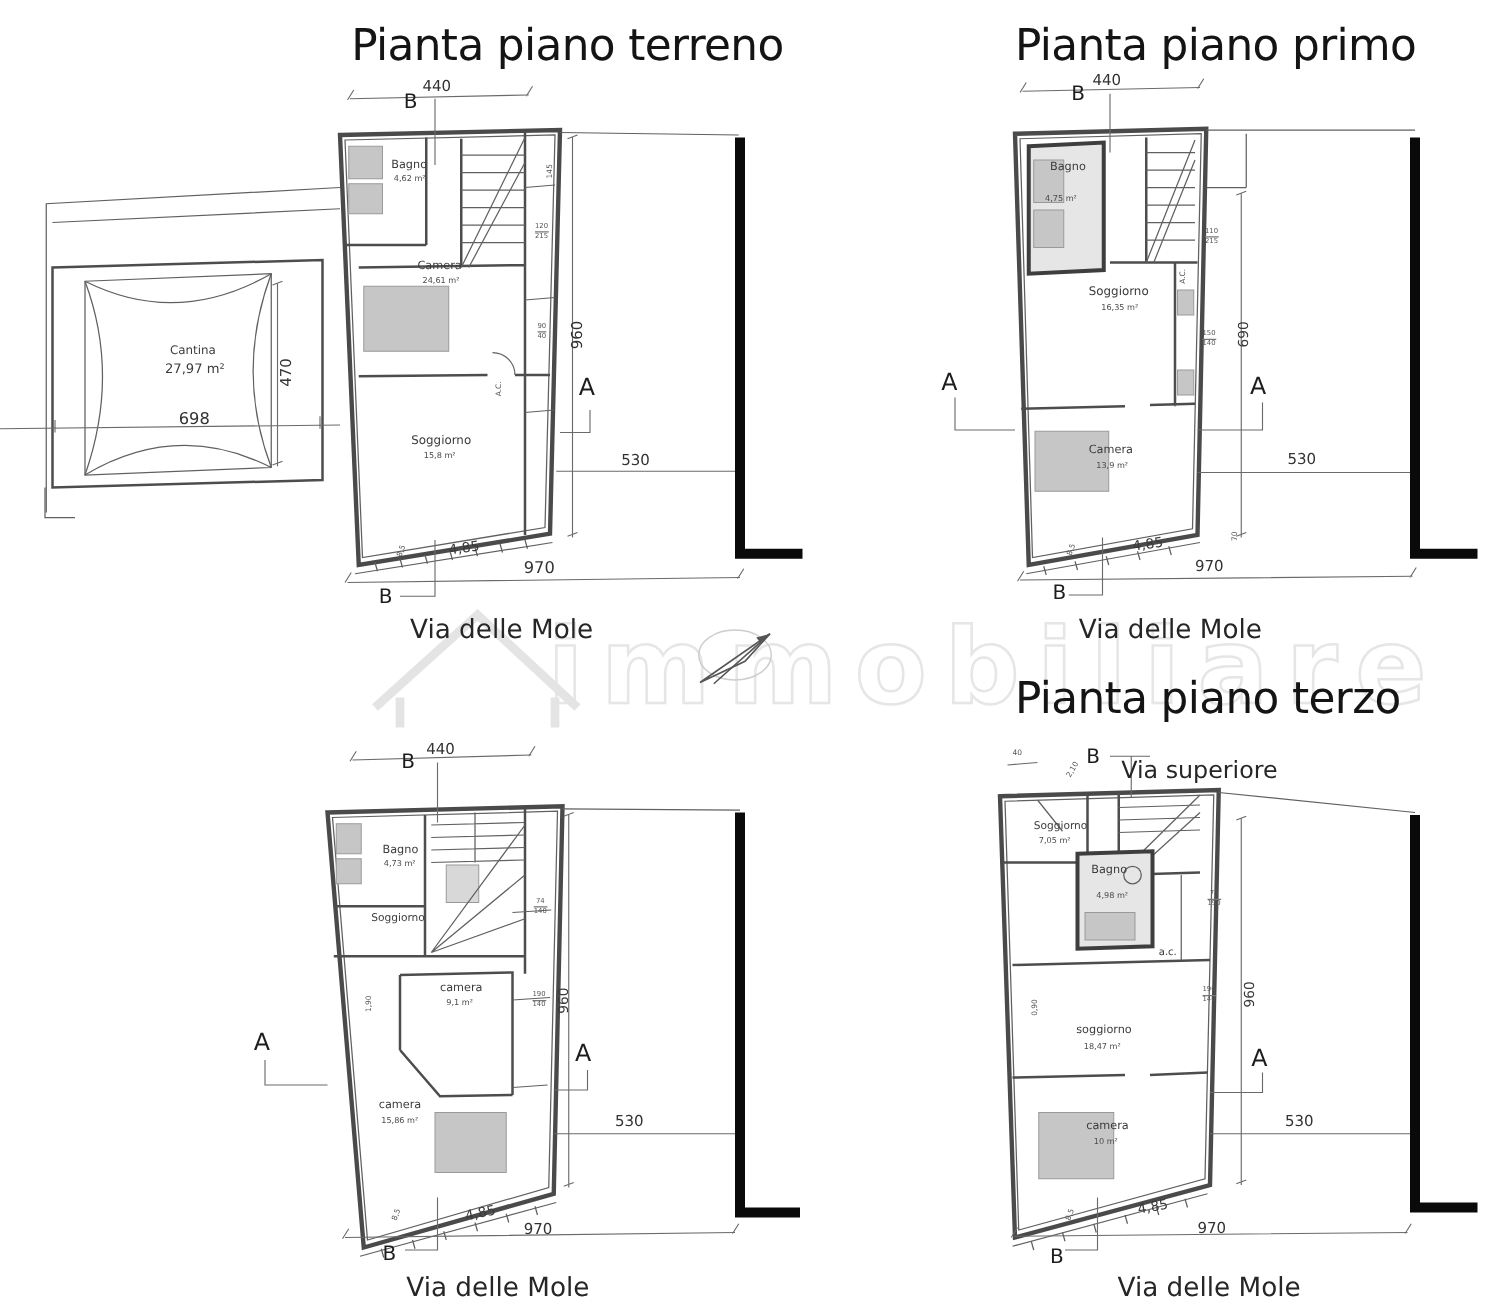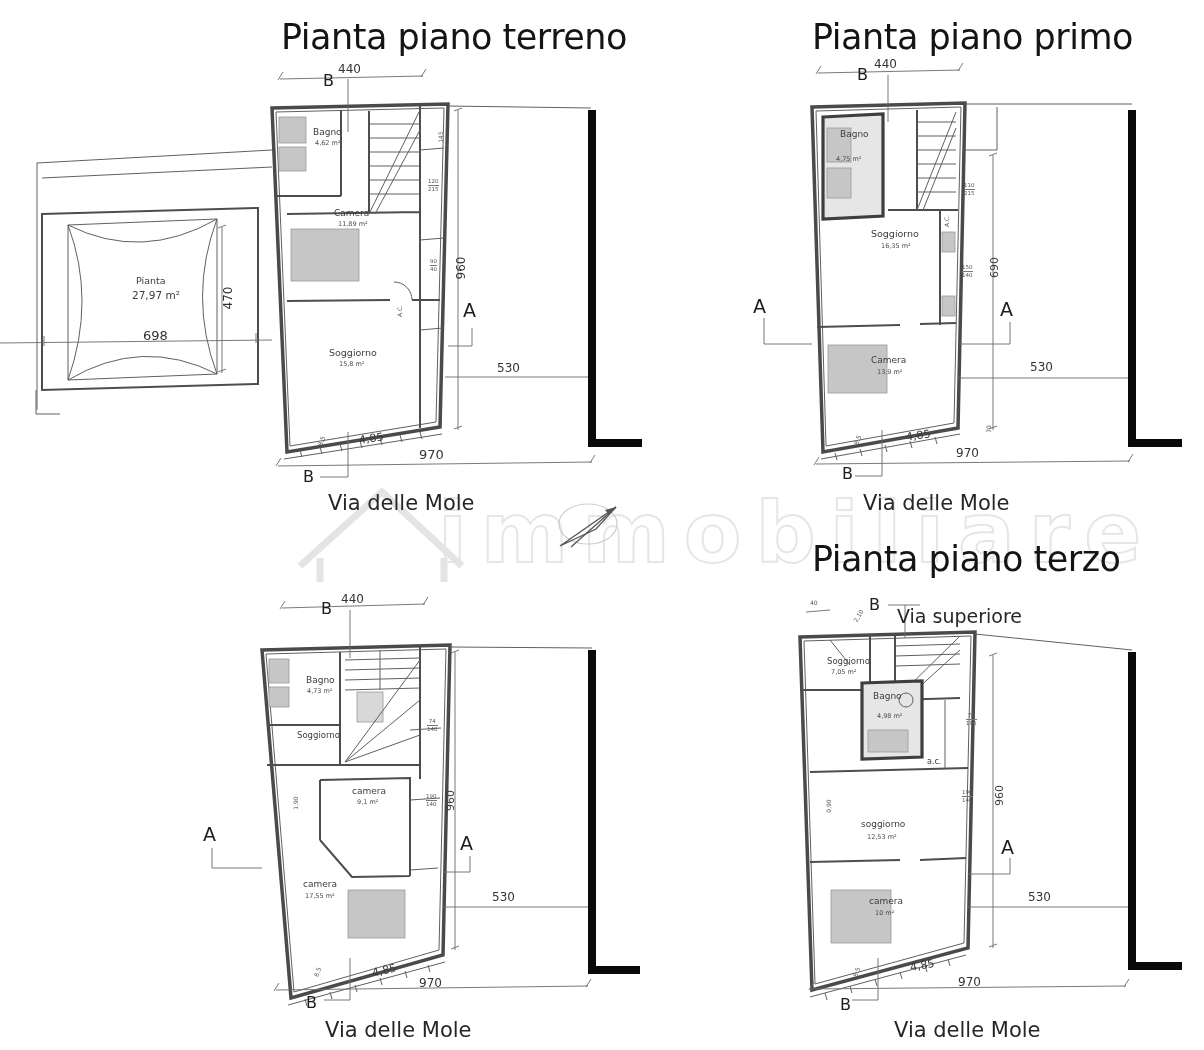--- a/index.html
+++ b/index.html
@@ -165,24 +165,24 @@
       <path class="blk" d="M1132,652 L1132,966 L1182,966"></path>
     </g>
   </svg>
 
   <div class="lbl title" style="left:281px;top:20px">Pianta piano terreno</div>
   <div class="lbl d12" style="left:338px;top:63px">440</div>
   <div class="lbl mk" style="left:323px;top:73px">B</div>
   <div class="lbl room" style="left:313px;top:128px">Bagno</div>
   <div class="lbl area" style="left:315px;top:140px">4,62 m²</div>
   <div class="lbl room" style="left:334px;top:209px">Camera</div>
-  <div class="lbl area" style="left:338px;top:221px">11,89 m²</div>
+  <div class="lbl area" style="left:338px;top:221px">24,61 m²</div>
   <div class="lbl room2" style="left:329px;top:348px">Soggiorno</div>
   <div class="lbl area" style="left:339px;top:361px">15,8 m²</div>
-  <div class="lbl room2" style="left:136px;top:276px">Pianta</div>
+  <div class="lbl room2" style="left:136px;top:276px">Cantina</div>
   <div class="lbl" style="left:132px;top:290px;font-size:10.5px;color:#3c3c3c">27,97 m²</div>
   <div class="lbl d13" style="left:143px;top:329px">698</div>
   <div class="lbl d12 r90" style="left:217px;top:292px">470</div>
   <div class="lbl tiny r90" style="left:394px;top:308px">A.C.</div>
   <div class="lbl d12 r90" style="left:450px;top:262px">960</div>
   <div class="lbl d12" style="left:497px;top:362px">530</div>
   <div class="lbl d13" style="left:419px;top:448px">970</div>
   <div class="lbl d11 r8" style="left:359px;top:433px">4,85</div>
   <div class="lbl tiny r70" style="left:317px;top:438px">8,5</div>
   <div class="lbl tiny r90" style="left:435px;top:134px">145</div>
@@ -228,21 +228,21 @@
   <div class="lbl street" style="left:863px;top:493px">Via delle Mole</div>
 
   <div class="lbl d12" style="left:341px;top:593px">440</div>
   <div class="lbl mk" style="left:321px;top:601px">B</div>
   <div class="lbl room" style="left:306px;top:676px">Bagno</div>
   <div class="lbl area" style="left:307px;top:688px">4,73 m²</div>
   <div class="lbl" style="left:297px;top:731px;font-size:8.5px;color:#3c3c3c">Soggiorno</div>
   <div class="lbl room" style="left:352px;top:787px">camera</div>
   <div class="lbl area" style="left:357px;top:799px">9,1 m²</div>
   <div class="lbl room" style="left:303px;top:880px">camera</div>
-  <div class="lbl area" style="left:305px;top:893px">17,55 m²</div>
+  <div class="lbl area" style="left:305px;top:893px">15,86 m²</div>
   <div class="lbl tiny r90" style="left:289px;top:800px">1,90</div>
   <div class="frac" style="left:427px;top:718px">
     <div>74</div>
     <div class="b">140</div>
   </div>
   <div class="frac" style="left:426px;top:793px">
     <div>190</div>
     <div class="b">140</div>
   </div>
   <div class="lbl d11 r90" style="left:440px;top:795px">960</div>
@@ -259,21 +259,21 @@
   <div class="lbl mk" style="left:869px;top:597px">B</div>
   <div class="lbl street2" style="left:897px;top:607px">Via superiore</div>
   <div class="lbl tiny" style="left:810px;top:600px">40</div>
   <div class="lbl tiny r60" style="left:852px;top:613px">2,10</div>
   <div class="lbl" style="left:827px;top:657px;font-size:8.5px;color:#3c3c3c">Soggiorno</div>
   <div class="lbl area" style="left:831px;top:669px">7,05 m²</div>
   <div class="lbl room" style="left:873px;top:692px">Bagno</div>
   <div class="lbl area" style="left:877px;top:713px">4,98 m²</div>
   <div class="lbl" style="left:927px;top:758px;font-size:8px;color:#3c3c3c">a.c.</div>
   <div class="lbl room" style="left:861px;top:820px">soggiorno</div>
-  <div class="lbl area" style="left:867px;top:834px">12,53 m²</div>
+  <div class="lbl area" style="left:867px;top:834px">18,47 m²</div>
   <div class="lbl room" style="left:869px;top:897px">camera</div>
   <div class="lbl area" style="left:875px;top:910px">10 m²</div>
   <div class="lbl tiny r90" style="left:822px;top:803px">0,90</div>
   <div class="frac" style="left:966px;top:712px">
     <div>74</div>
     <div class="b">190</div>
   </div>
   <div class="frac" style="left:962px;top:789px">
     <div>190</div>
     <div class="b">140</div>

